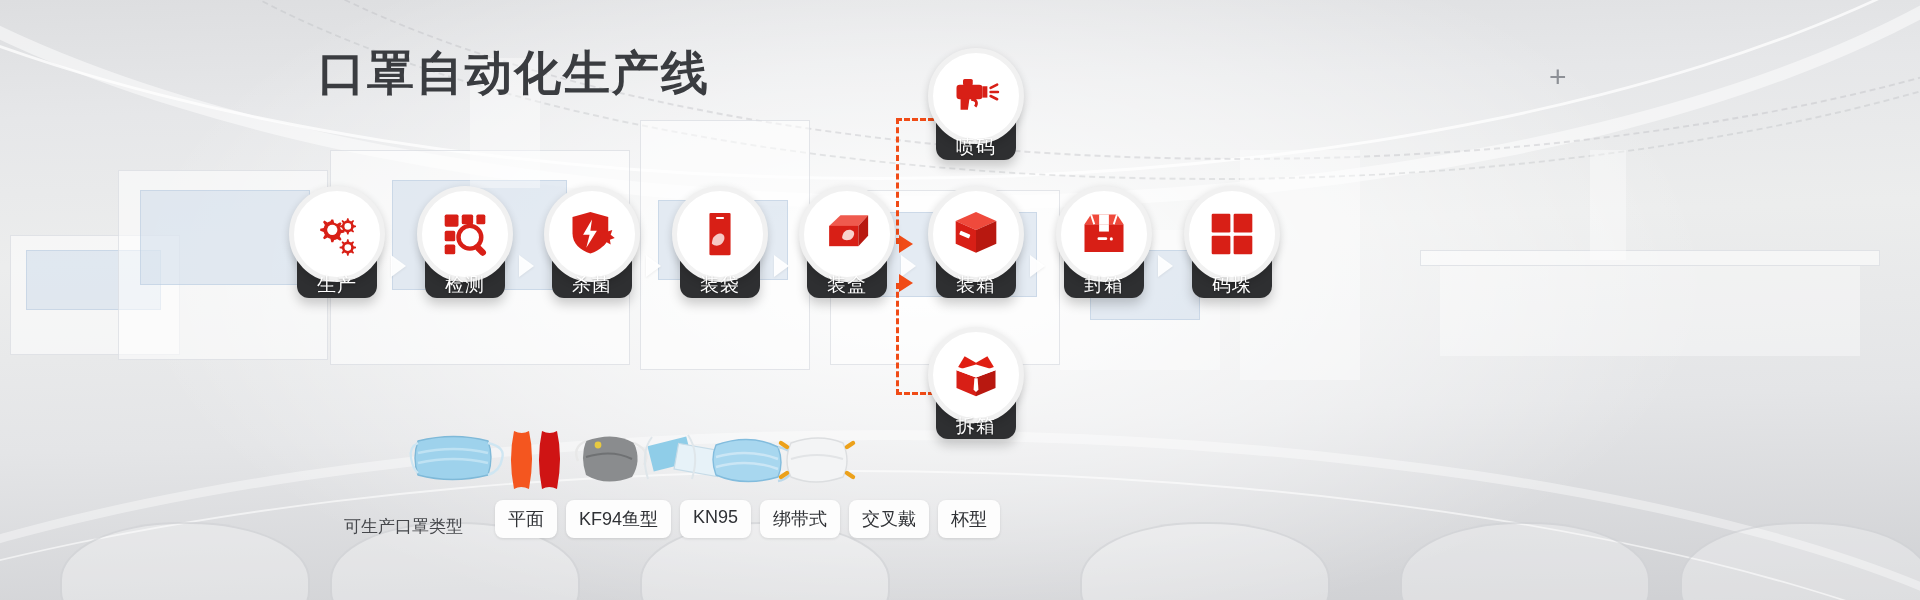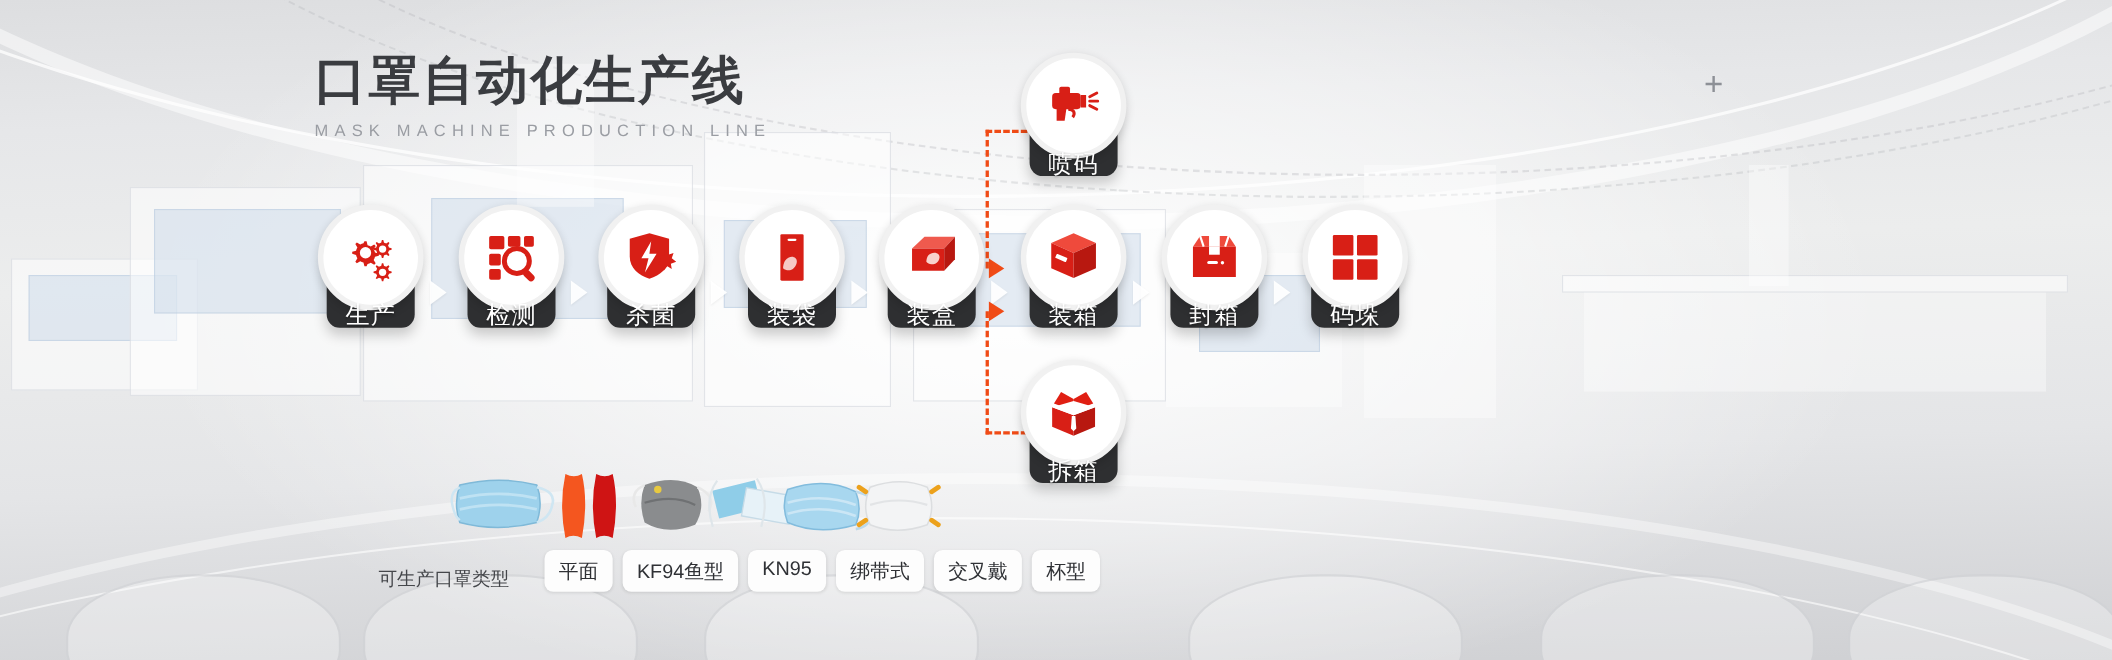--- a/index.html
+++ b/index.html
@@ -52,21 +52,21 @@
 
   .plus-mark {
     position: absolute; color: #8d9096; font-size: 30px; font-weight: 300;
     line-height: 1; user-select: none;
   }
 
   
   #heading { position: absolute; left: 286px; top: 46px; }
   #heading .main {
     font-size: 47px; font-weight: bold; color: #3a3c40;
-    letter-spacing: 2px; line-height: 1.15; white-space: nowrap;
+    letter-spacing: 2px; line-height: 1.15; white-space: nowrap; margin-left: 32px;
   }
   #heading .sub {
     margin-top: 11px; font-size: 15px; color: #9a9da3;
     letter-spacing: 5.6px; white-space: nowrap;
   }
 
   
   .node { position: absolute; width: 96px; }
   .node .badge {
     position: absolute; left: 8px; top: 44px;
@@ -85,21 +85,21 @@
     background: #ffffff;
     border: 5px solid #f1f1f1;
     box-shadow: 0 3px 9px rgba(0,0,0,0.16);
     display: flex; align-items: center; justify-content: center;
     z-index: 2;
   }
   .node .disc svg { width: 52px; height: 52px; display: block; }
   .node .label {
     position: absolute; left: 0; top: 86px; width: 96px;
     text-align: center; color: #ffffff;
-    font-size: 22px; letter-spacing: 1px; z-index: 3;
+    font-size: 19px; letter-spacing: 1px; z-index: 3;
     text-shadow: 0 1px 2px rgba(0,0,0,0.35);
   }
 
   
   .arrow-white {
     position: absolute; width: 0; height: 0;
     border-top: 11px solid transparent;
     border-bottom: 11px solid transparent;
     border-left: 15px solid rgba(255,255,255,0.93);
     filter: drop-shadow(0 1px 1px rgba(0,0,0,0.07));
@@ -165,21 +165,20 @@
   <div class="ghost-mask" style="left:330px;"></div>
   <div class="ghost-mask" style="left:640px;"></div>
   <div class="ghost-mask" style="left:1080px;"></div>
   <div class="ghost-mask" style="left:1400px;"></div>
   <div class="ghost-mask" style="left:1680px;"></div>
 
   <div class="plus-mark" style="left:1549px; top:62px;">+</div>
 
   <div id="heading">
     <div class="main">口罩自动化生产线</div>
-    <div class="sub">MASK MACHINE PRODUCTION LINE</div>
   </div>
 
   <div class="arrow-white" style="left:391px;  top:255px;"></div>
   <div class="arrow-white" style="left:519px;  top:255px;"></div>
   <div class="arrow-white" style="left:646px;  top:255px;"></div>
   <div class="arrow-white" style="left:774px;  top:255px;"></div>
   <div class="arrow-white" style="left:901px;  top:255px;"></div>
   <div class="arrow-white" style="left:1030px; top:255px;"></div>
   <div class="arrow-white" style="left:1158px; top:255px;"></div>
 

